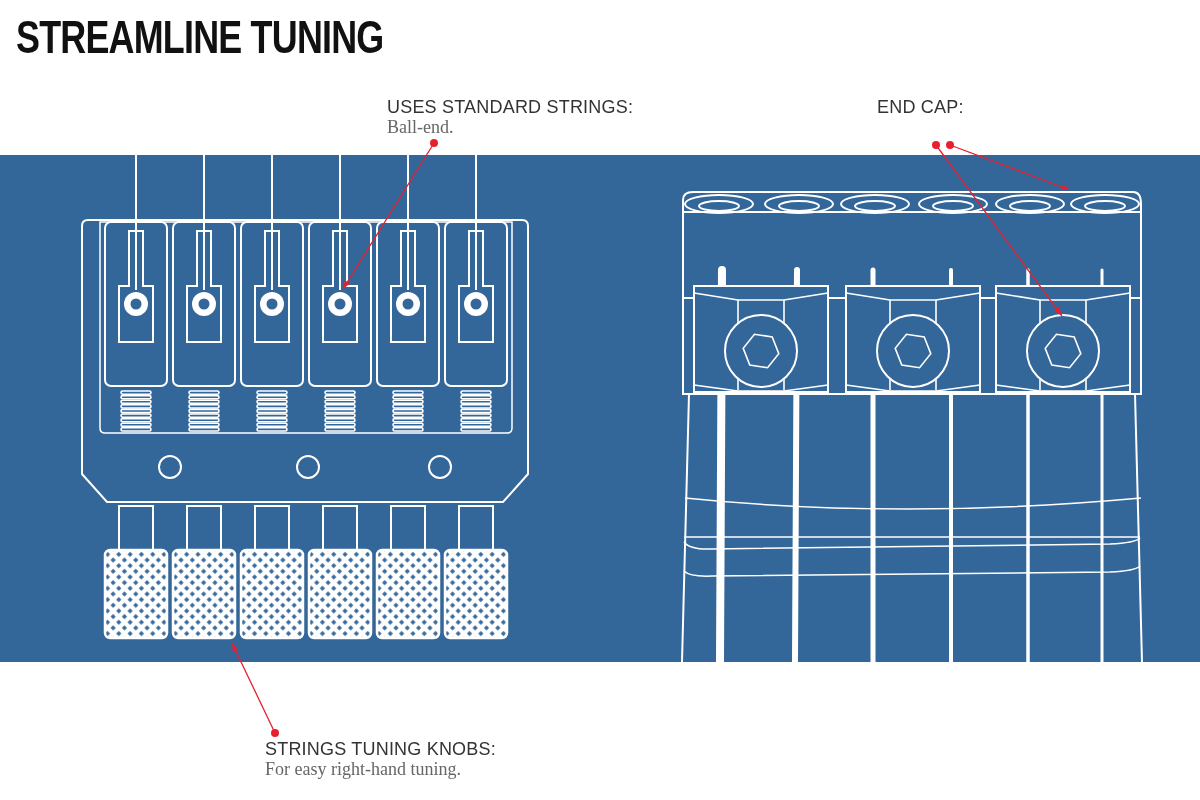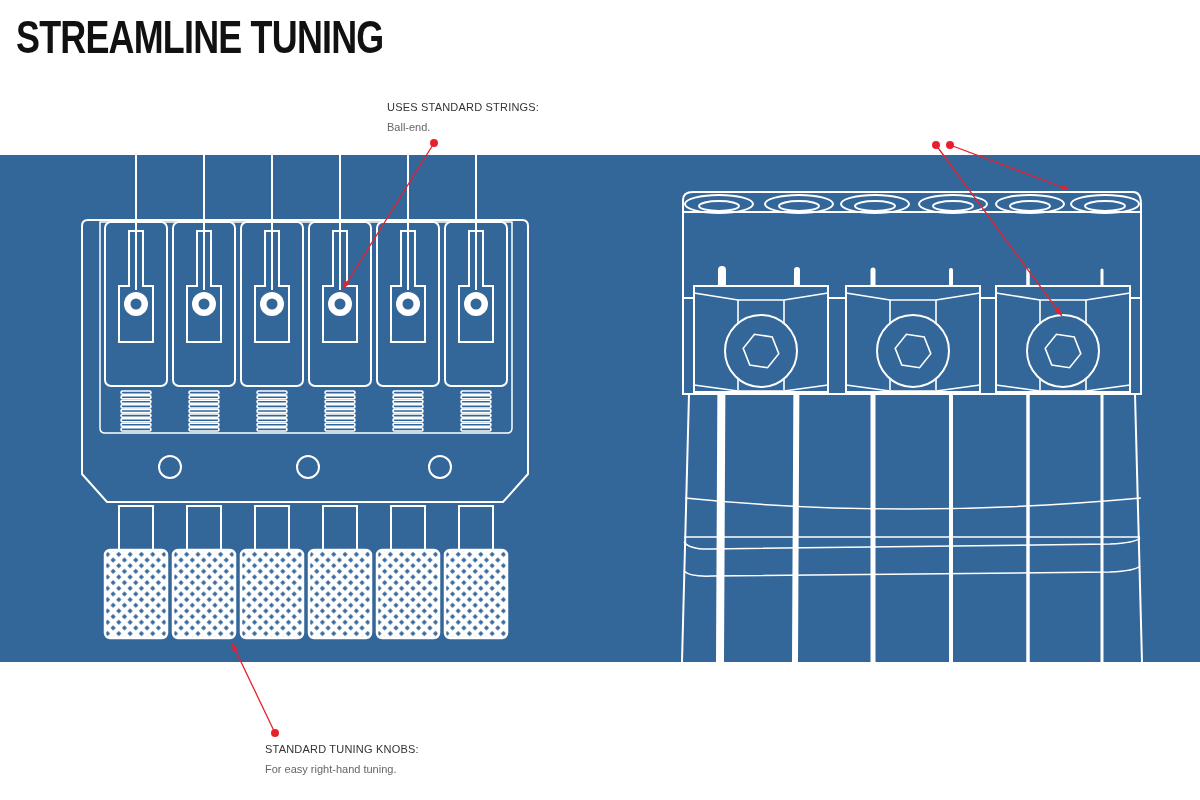--- a/index.html
+++ b/index.html
@@ -12,23 +12,23 @@
     position: absolute; left: 16px; top: 14px;
     font-family: "Liberation Sans", sans-serif;
     font-weight: bold; font-size: 46px; letter-spacing: -1px;
     color: #111111; transform: scaleX(0.78); transform-origin: left top;
     line-height: 1;
   }
   .band {
     position: absolute; left: 0; top: 155px; width: 1200px; height: 507px;
     background: #336699;
   }
-  .callout { position: absolute; font-size: 11px; line-height: 20px; }
+  .callout { position: absolute; font-size: 18px; line-height: 20px; }
   .callout .head { color: #333333; letter-spacing: 0.2px; }
-  .callout .sub { color: #666666; }
+  .callout .sub { color: #666666; font-family: Liberation Serif, serif; }
   svg.layer { position: absolute; left: 0; top: 0; }
 </style>
 </head>
 <body>
 
 <div class="title">STREAMLINE TUNING</div>
 
 <div class="band"></div>
 
 <svg class="layer" width="1200" height="800">
@@ -228,18 +228,19 @@
       </pattern>
     </defs>
   </svg>
 
 <div class="callout" style="left:387px; top:97px;">
   <div class="head">USES STANDARD STRINGS:</div>
   <div class="sub">Ball-end.</div>
 </div>
 
 <div class="callout" style="left:877px; top:97px;">
+  <div class="head">END CAP:</div>
 </div>
 
 <div class="callout" style="left:265px; top:739px;">
-  <div class="head">STANDARD TUNING KNOBS:</div>
+  <div class="head">STRINGS TUNING KNOBS:</div>
   <div class="sub">For easy right-hand tuning.</div>
 </div>
 
 </body></html>

